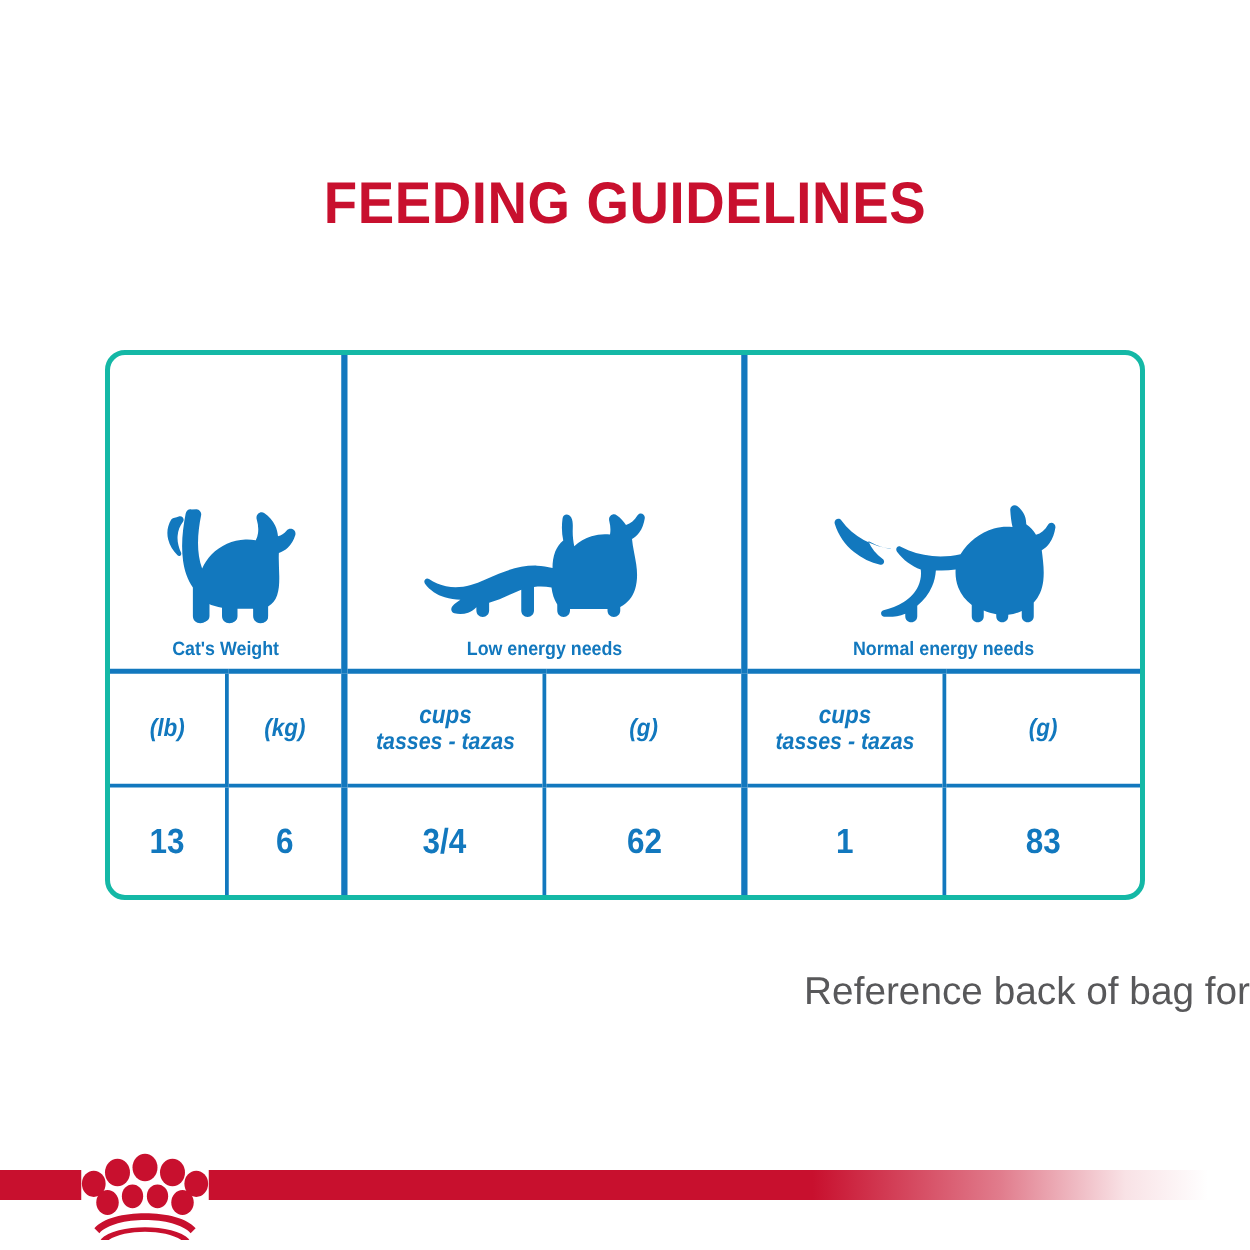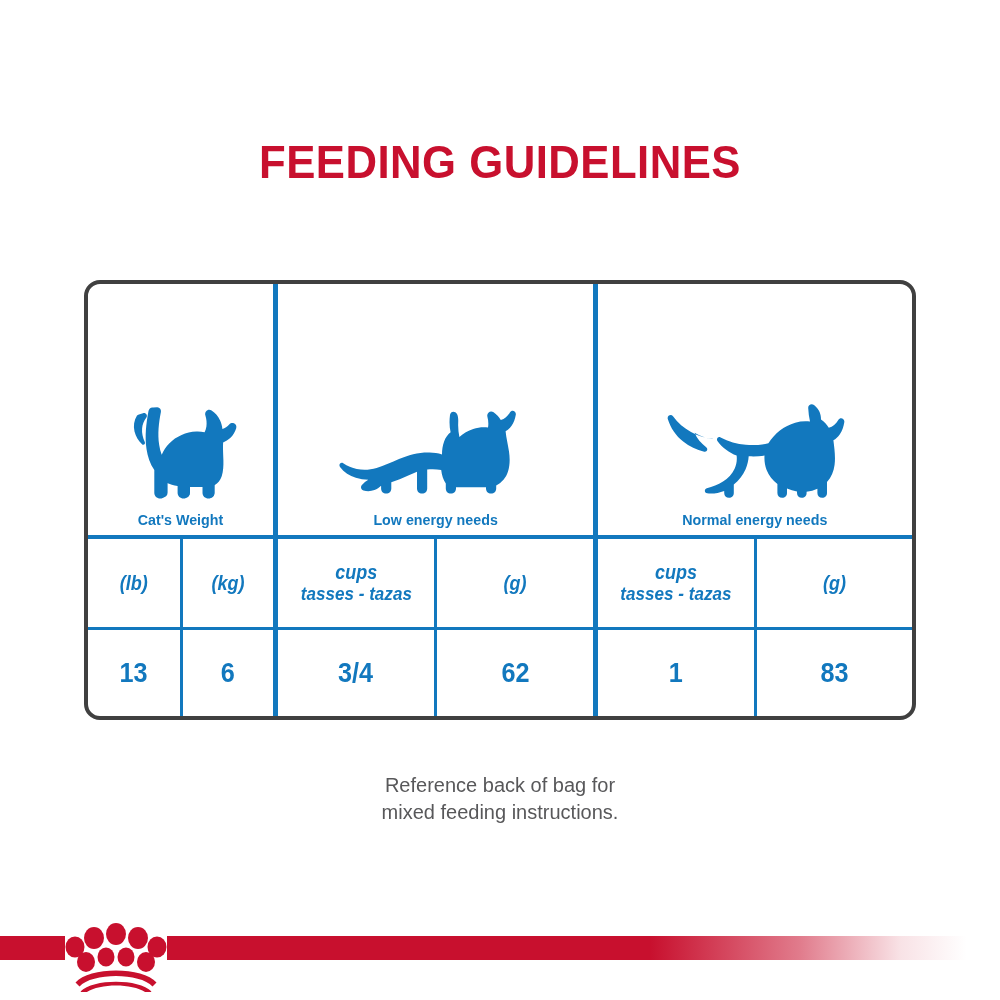--- a/index.html
+++ b/index.html
@@ -22,21 +22,21 @@
     letter-spacing:0.5px;
     transform:scaleX(0.93);
     font-family:"Liberation Sans", sans-serif;
   }
 
   
   .table-wrap {
     position:absolute;
     left:84px; top:280px;
     width:832px; height:440px;
-    border:4px solid #404040;
+    border:4px solid #14b8a6;
     border-radius:16px;
     overflow:hidden;
   }
   .table {
     width:100%; height:100%;
     border-collapse:collapse;
     table-layout:fixed;
   }
   .table td {
     border:0;
@@ -88,23 +88,23 @@
     font-weight:bold;
     color:#1278BE;
     transform:scaleX(0.9);
     display:inline-block;
   }
 
   
   .note {
     position:absolute;
     top:772px; left:0; width:1000px;
-    text-align:center;
+    text-align:right;
     color:#58585A;
-    font-size:20px;
+    font-size:31px;
     line-height:1.33;
     font-family:"Liberation Sans", sans-serif;
   }
   .note span { display:block; }
 
   
   .brandbar {
     position:absolute;
     left:0; top:936px;
     width:1000px; height:24px;
@@ -309,21 +309,20 @@
         <td class="data-cell h-thin v-thin">
           <span class="data-text">83</span></td>
       </tr>
 
     </tbody>
   </table>
 </div>
 
 <div class="note">
   <span>Reference back of bag for</span>
-  <span>mixed feeding instructions.</span>
 </div>
 
 <div class="brandbar">
   <div class="bar-left"></div>
   <div class="bar-right"></div>
 </div>
 
 <div class="crown">
   <svg width="108" height="76" viewBox="0 0 108 76">
     <g fill="#C8102E">

